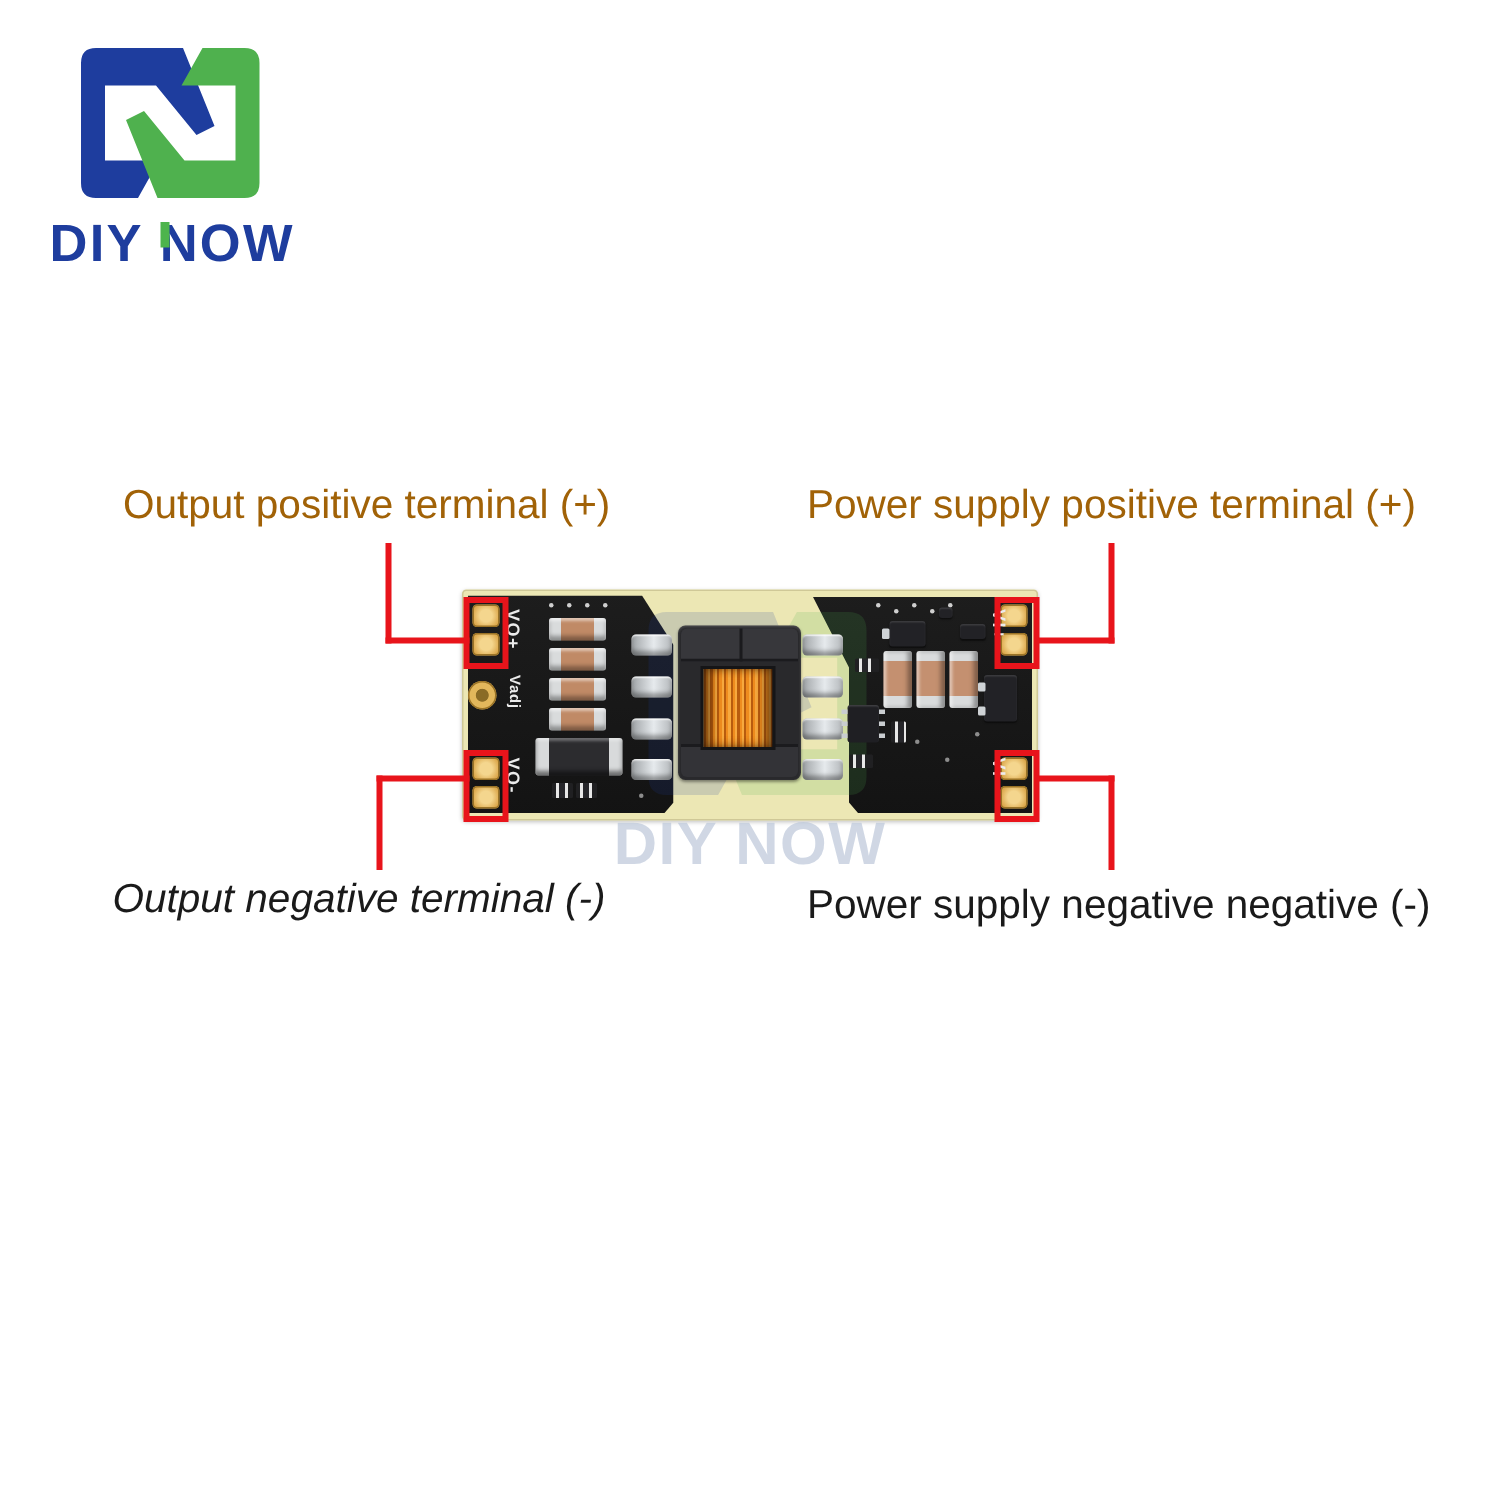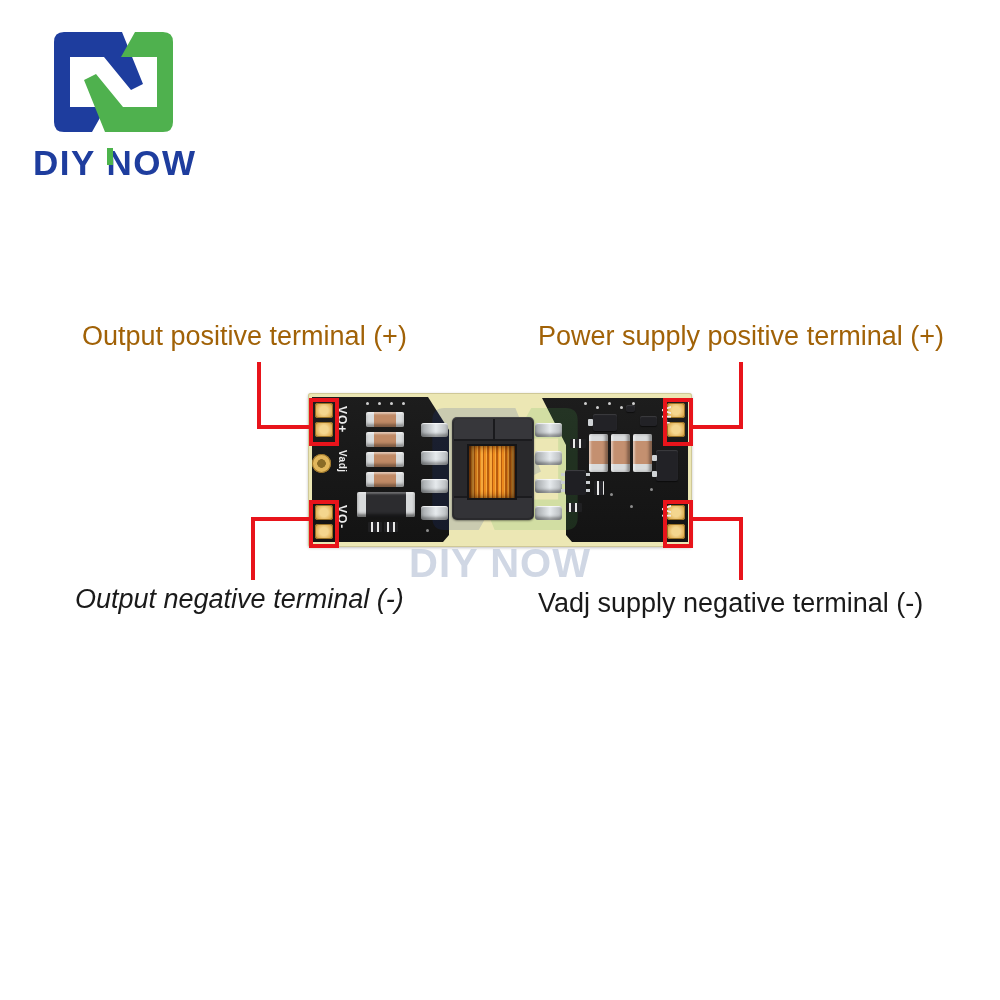--- a/index.html
+++ b/index.html
@@ -107,21 +107,21 @@
 
 <svg class="logo-icon" viewBox="0 0 131 112" aria-hidden="true">
   <path fill="#1e3d9e" d="M16 6 Q6 6 6 16 L6 96 Q6 106 16 106 L44 106 L58 81 L22 81 L22 31 L56 31 L83 64 L95 58 L74 6 Z"></path>
   <path fill="#4fb14e" transform="rotate(180 65.5 56)" d="M16 6 Q6 6 6 16 L6 96 Q6 106 16 106 L44 106 L58 81 L22 81 L22 31 L56 31 L83 64 L95 58 L74 6 Z"></path>
 </svg>
 <div class="logo-text"><span>DIY </span><span class="n-accent">N</span><span>OW</span></div>
 
 <div class="ann red ann-tl">Output positive terminal (+)</div>
 <div class="ann red ann-tr">Power supply positive terminal (+)</div>
 <div class="ann dark ann-bl">Output negative terminal (-)</div>
-<div class="ann dark ann-br">Vadj supply negative terminal (-)</div>
+<div class="ann dark ann-br">Power supply negative negative (-)</div>
 
 <div class="board">
   <div class="mask left"></div>
   <div class="mask right"></div>
 
   <div class="dot" style="left:58px;top:9px;"></div>
   <div class="dot" style="left:70px;top:9px;"></div>
   <div class="dot" style="left:82px;top:9px;"></div>
   <div class="dot" style="left:94px;top:9px;"></div>
   <div class="dot" style="left:276px;top:9px;"></div>

